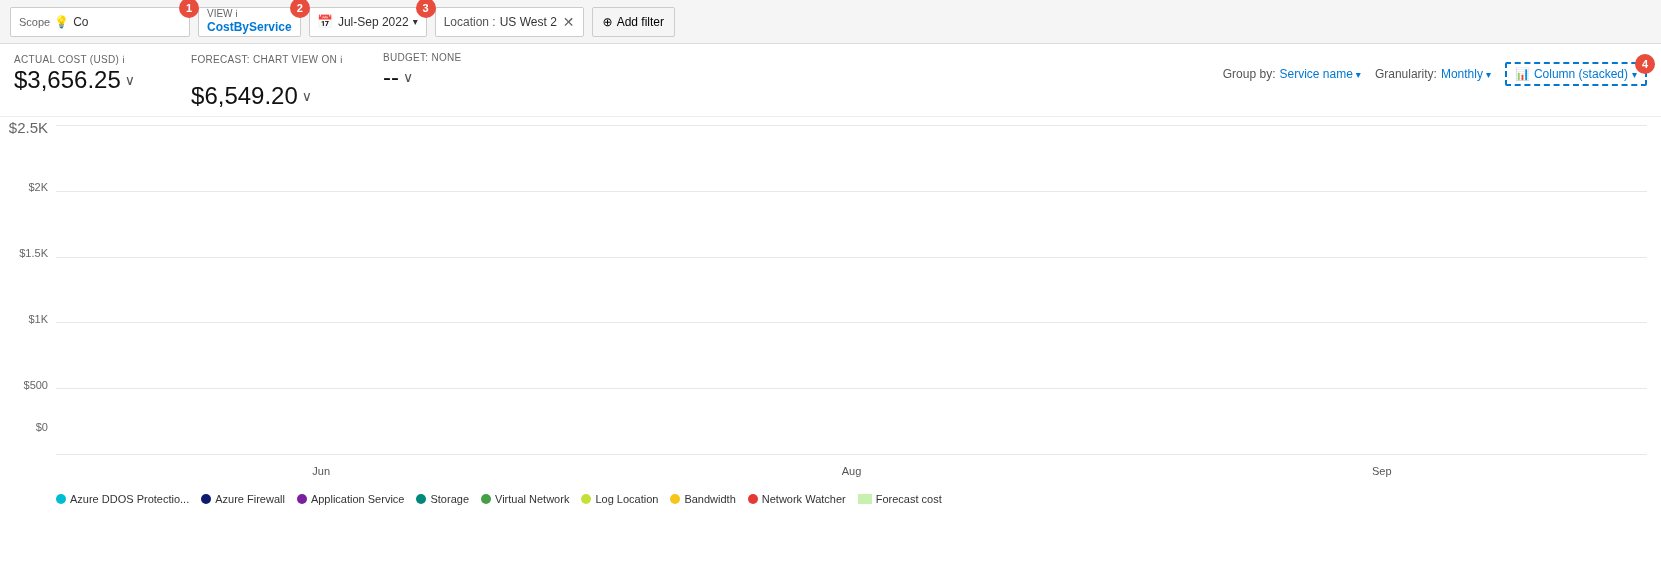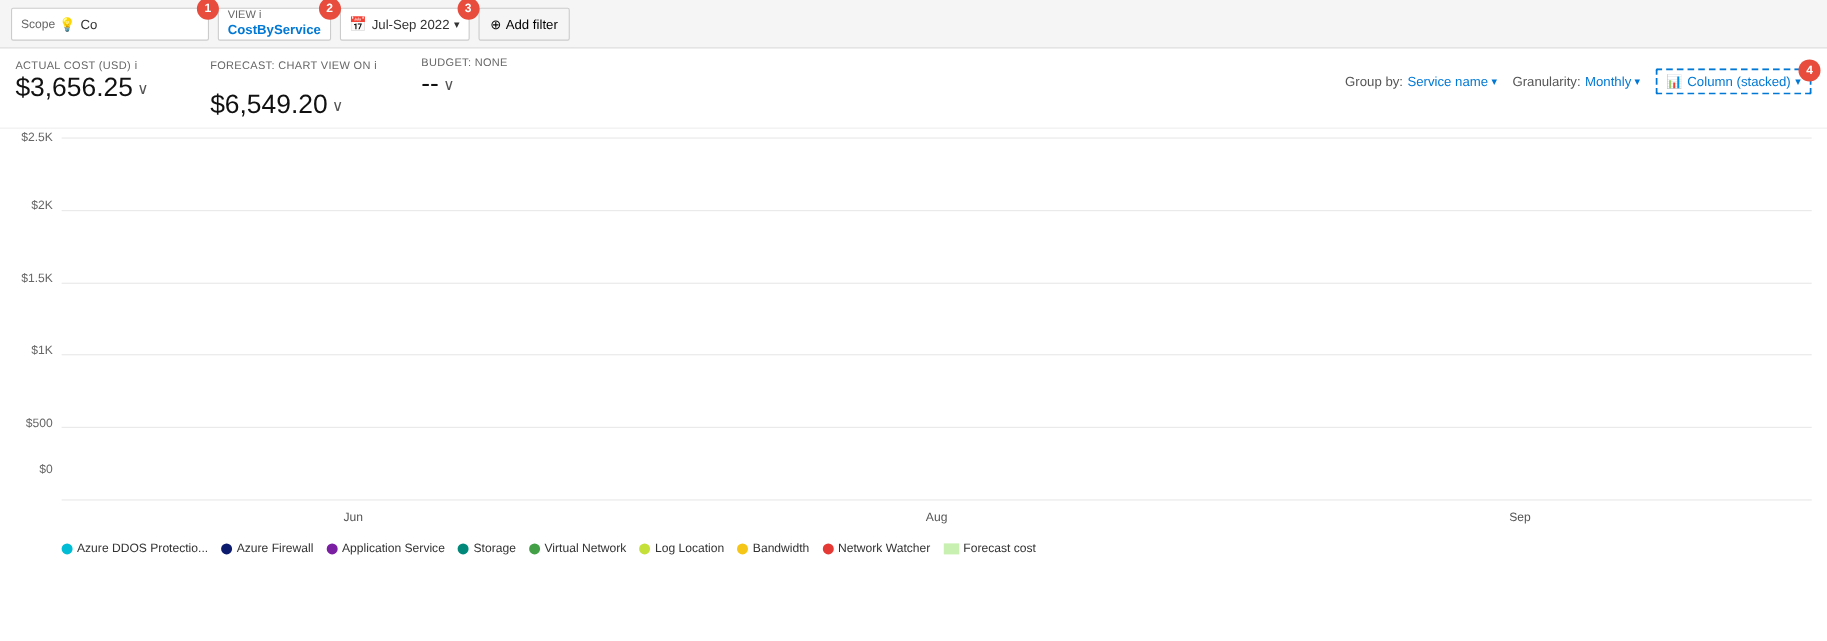--- a/index.html
+++ b/index.html
@@ -126,20 +126,25 @@
     <span class="badge">2</span>
   </div>
 
   <div class="toolbar-item" style="position:relative;">
     <span style="font-size:13px;">📅</span>
     <span>Jul-Sep 2022</span>
     <span style="font-size:10px;">▾</span>
     <span class="badge">3</span>
   </div>
 
+  <div class="location-chip">
+    <span style="color:#555;">Location :</span>
+    <span style="font-weight:500;">US West 2</span>
+    <span class="chip-close">✕</span>
+  </div>
 
   <button class="add-filter-btn">
     <span>⊕</span>
     <span>Add filter</span>
   </button>
 </div>
 
 <div style="display:flex; align-items:flex-start; border-bottom:1px solid #eee; padding: 8px 14px 6px;">
 
   <div class="metric-block" style="margin-right:56px;">
@@ -188,21 +193,21 @@
       <span class="badge">4</span>
     </div>
   </div>
 </div>
 
 <div class="chart-container">
   <div class="chart-area">
 
     <div class="y-axis">
 
-      <span style="position:absolute;top:-6px;right:6px;font-size:11px;color:#666;">$2.5K</span>
+      <span style="position:absolute;top:-6px;right:6px;font-size:15px;color:#666;">$2.5K</span>
       <span style="position:absolute;top:17%;right:6px;font-size:11px;color:#666;">$2K</span>
       <span style="position:absolute;top:37%;right:6px;font-size:11px;color:#666;">$1.5K</span>
       <span style="position:absolute;top:57%;right:6px;font-size:11px;color:#666;">$1K</span>
       <span style="position:absolute;top:77%;right:6px;font-size:11px;color:#666;">$500</span>
       <span style="position:absolute;bottom:22px;right:6px;font-size:11px;color:#666;">$0</span>
     </div>
 
     <div class="chart-body">
 
       <div class="grid-lines">

